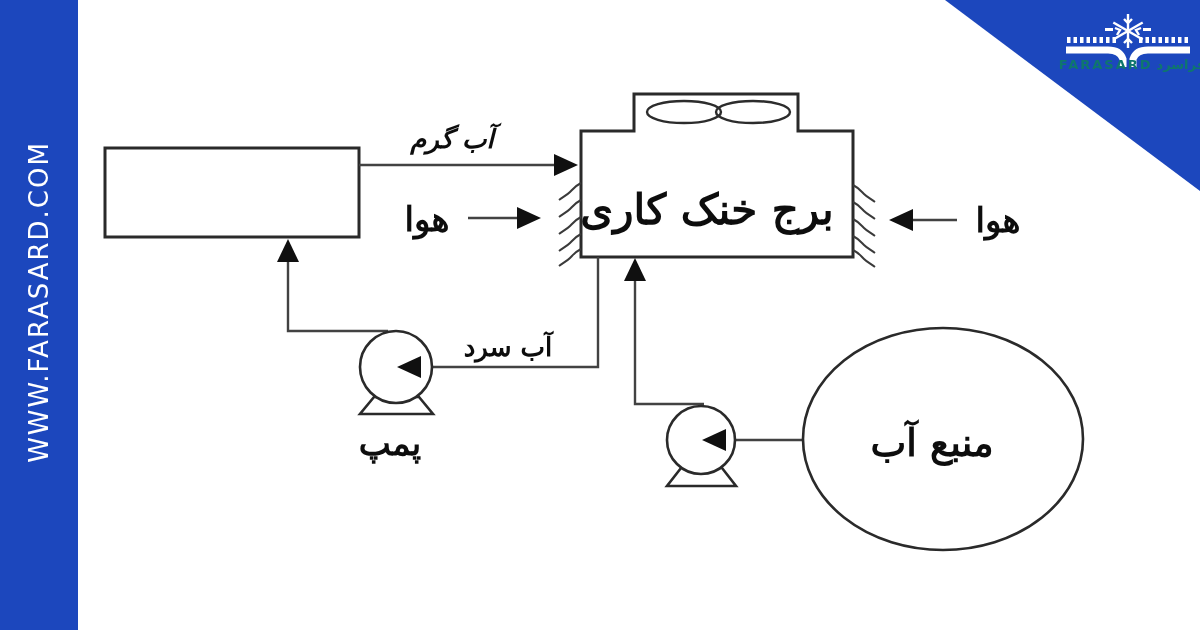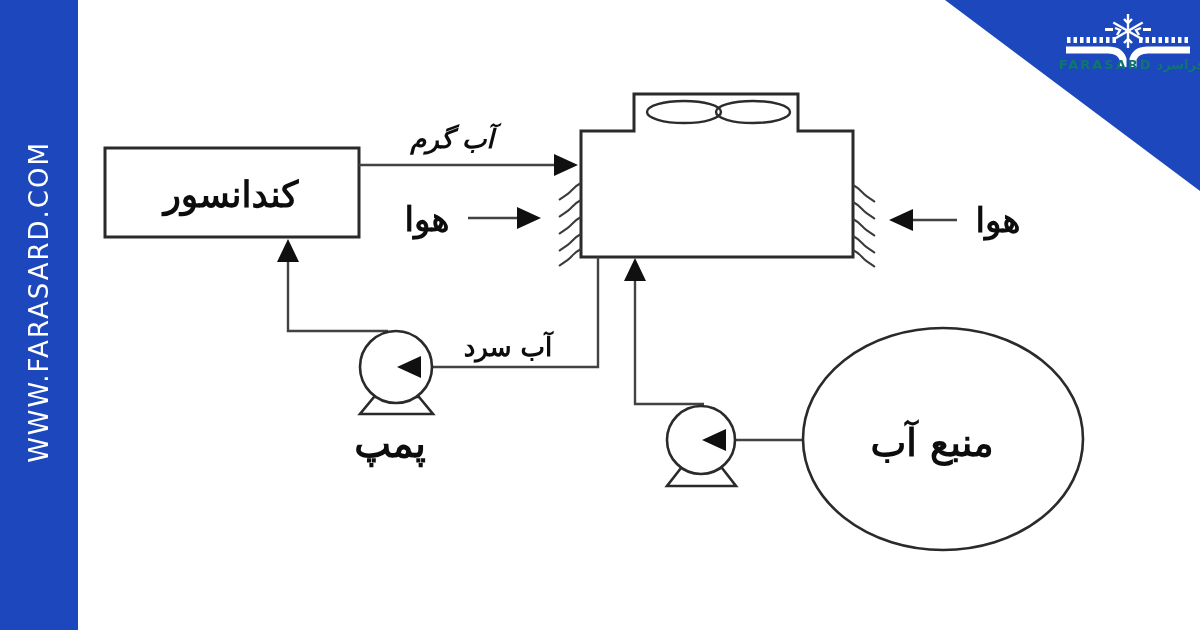--- a/index.html
+++ b/index.html
@@ -50,21 +50,21 @@
     position:absolute;transform:translate(-50%,-50%);
     color:var(--ink);font-weight:bold;white-space:nowrap;direction:rtl;
     font-family:"DejaVu Serif","Liberation Serif",serif;
   }
   .lbl-condenser{left:231px;top:194px;font-size:36px;}
   .lbl-tower{left:707px;top:209px;font-size:42px;}
   .lbl-hotwater{left:452px;top:139px;font-size:26px;font-style:italic;}
   .lbl-air-left{left:427px;top:219px;font-size:34px;}
   .lbl-air-right{left:998px;top:220px;font-size:34px;}
   .lbl-coldwater{left:508px;top:347px;font-size:26px;}
-  .lbl-pump{left:390px;top:443px;font-size:39px;}
+  .lbl-pump{left:390px;top:443px;font-size:34px;}
   .lbl-source{left:932px;top:442px;font-size:38px;}
 </style>
 </head>
 <body>
 
 <div class="stage">
 
   <div class="left-bar">
     <span class="site-text">WWW.FARASARD.COM</span>
   </div>
@@ -151,21 +151,21 @@
         <path class="logo-white" d="M1190 50 L1148 50 Q1136 50 1133 59 L1133 67" stroke-width="7"></path>
       </g>
     </g>
   </svg>
 
   <div class="logo-wordmark">
     <span class="logo-en">FARASARD</span>
     <span class="logo-fa">فراسرد</span>
   </div>
 
-  <div class="lbl lbl-condenser">کندانسور</div>
+  <div class="lbl lbl-tower">برج خنک کاری</div>
   <div class="lbl lbl-hotwater">آب گرم</div>
   <div class="lbl lbl-air-left">هوا</div>
   <div class="lbl lbl-air-right">هوا</div>
   <div class="lbl lbl-coldwater">آب سرد</div>
   <div class="lbl lbl-pump">پمپ</div>
   <div class="lbl lbl-source">منبع آب</div>
 
 </div>
 
 </body></html>

